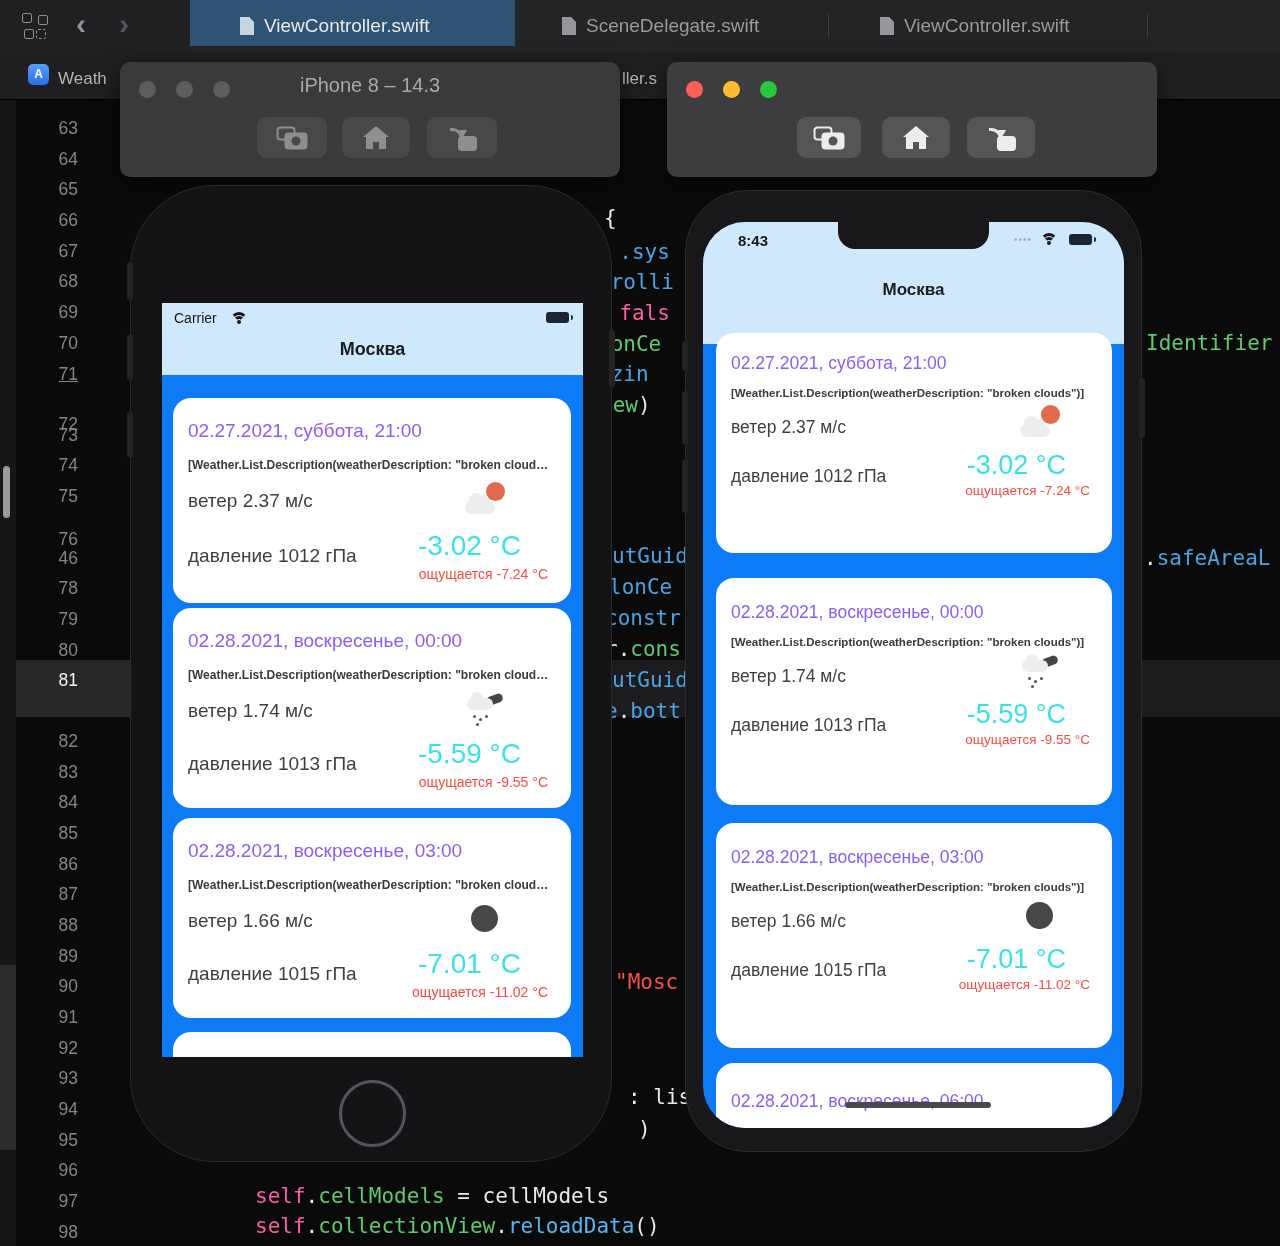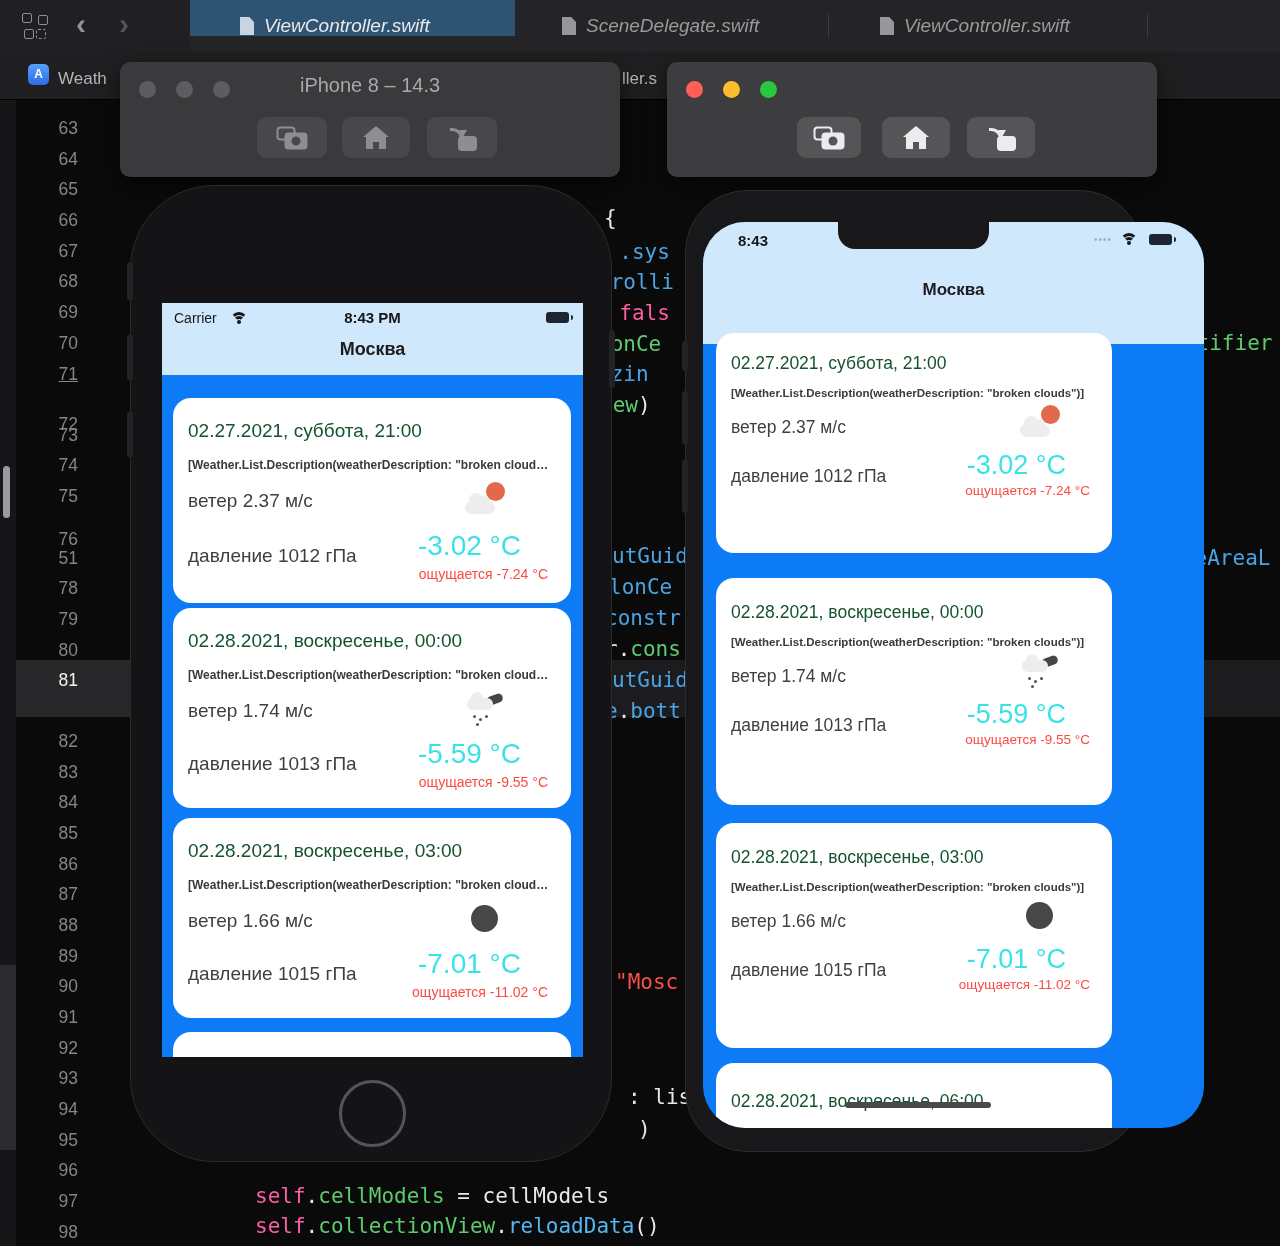--- a/index.html
+++ b/index.html
@@ -10,21 +10,21 @@
   }
   
   .tabbar{ position:absolute; left:0; top:0; width:1280px; height:52px; background:#242426; }
   .navicons{ position:absolute; left:0; top:0; width:190px; height:52px; background:#202022; }
   .grid-icon{ position:absolute; left:22px; top:13px; width:26px; height:26px; }
   .grid-icon i{ position:absolute; width:10px; height:10px; border:1.6px solid #8f8f91; border-radius:2px; }
   .grid-icon i:nth-child(1){left:0;top:0} .grid-icon i:nth-child(2){right:0;top:2px}
   .grid-icon i:nth-child(3){left:2px;bottom:0} .grid-icon i:nth-child(4){right:2px;bottom:0;border-style:dashed}
   .chev{ position:absolute; top:7px; font-size:30px; color:#93939a; font-weight:bold; }
   .chev.fwd{ color:#55555a; }
-  .tab{ position:absolute; top:0; height:36px;font-style:italic; }
+  .tab{ position:absolute; top:0; height:46px; }
   .tab.active{ background:#2e5373; }
   .tab-label{ position:absolute; top:15px; font-size:19px; color:#9a9a9c; white-space:nowrap; }
   .tab.active .tab-label, .tab.active .doc{ color:#e9e9eb; }
   .doc{ position:absolute; top:17px; width:14px; height:18px; background:#97979b; clip-path:polygon(0 0,66% 0,100% 28%,100% 100%,0 100%); }
   .tab.active .doc{ background:#c7d5e2; }
   .tabsep{ position:absolute; top:14px; width:1px; height:24px; background:#3c3c3f; }
   .jumpbar{ position:absolute; left:0; top:52px; width:1280px; height:48px; background:#1f1f21; border-bottom:1px solid #000; }
   .appicon{ position:absolute; left:28px; top:64px; width:21px; height:21px; border-radius:5px;
     background:linear-gradient(180deg,#58a0f8,#2b6de8); color:#fff; font-size:12px; font-weight:bold;
     text-align:center; line-height:21px; }
@@ -69,37 +69,37 @@
   .rot .sq{ position:absolute; right:0; bottom:0; width:19px; height:15px; background:var(--c); border-radius:4px; }
   .rot .arc{ position:absolute; left:3px; top:3px; width:13px; height:11px; border-top:3px solid var(--c); border-right:3px solid var(--c); border-radius:0 12px 0 0; }
   .rot .ah{ position:absolute; left:12px; top:5px; border:4px solid transparent; border-top:7px solid var(--c); }
   
   .phone{ position:absolute; }
   .phone8{ left:130px; top:185px; width:482px; height:977px; background:#141416; border:1px solid #2b2b2d; border-radius:84px; }
   .phone11{ left:685px; top:190px; width:457px; height:962px; background:#18181a; border:1px solid #2c2c2e; border-radius:62px; }
   .sbtn{ position:absolute; width:6px; border-radius:3px; background:#232325; }
   .screen{ position:absolute; overflow:hidden; background:#0d7bf6; }
   .scr8{ left:31px; top:117px; width:421px; height:754px; }
-  .scr11{ left:17px; top:31px; width:501px; height:906px; border-radius:42px; }
+  .scr11{ left:17px; top:31px; width:421px; height:906px; border-radius:42px; }
   .lightblue{ position:absolute; left:0; top:0; width:100%; background:#d0e8fb; }
   .notch{ position:absolute; left:135px; top:0; width:151px; height:27px; background:#18181a; border-radius:0 0 17px 17px; }
   .statusrow{ position:absolute; left:0; top:0; width:100%; color:#16161a; }
   .st-time{ font-weight:bold; font-size:15px; position:absolute; }
   .batt{ position:absolute; width:23px; height:11px; border-radius:3px; background:#1d2530; }
   .batt::after{ content:""; position:absolute; right:-4px; top:3px; width:2.5px; height:5px; border-radius:0 2px 2px 0; background:#1d2530; }
   .celldots{ position:absolute; font-size:10px; letter-spacing:1px; color:#9fb0bd; }
   .wifi{ position:absolute; width:18px; height:13px; }
   .wifi i{ position:absolute; left:50%; transform:translateX(-50%); border-style:solid; border-color:#16161a transparent transparent transparent; border-radius:50%; }
   .wifi .w1{ top:0; width:18px; height:18px; border-width:3px; }
   .wifi .w2{ top:4px; width:11px; height:11px; border-width:3px; }
   .wifi .w3{ top:8px; width:4px; height:4px; background:#16161a; border:none; border-radius:50%; }
   .navtitle{ position:absolute; width:100%; text-align:center; font-weight:bold; color:#1c1c1e; }
   
   .card{ position:absolute; background:#fff; border-radius:18px; }
-  .c-date{ position:absolute; left:15px; font-size:19px; color:#14532d; white-space:nowrap; }
+  .c-date{ position:absolute; left:15px; font-size:19px; color:#8b5cf6; white-space:nowrap; }
   .c-desc{ position:absolute; left:15px; font-size:12px; font-weight:bold; color:#3a3a3c; white-space:nowrap; overflow:hidden; max-width:372px; }
   .c-wind,.c-press{ position:absolute; left:15px; font-size:19px; color:#3f3f41; white-space:nowrap; }
   .c-temp{ position:absolute; font-size:28px; color:#38e2e6; white-space:nowrap; }
   .c-feels{ position:absolute; font-size:14px; color:#fa4a42; white-space:nowrap; }
   .scr11 .c-date,.scr11 .c-wind,.scr11 .c-press{ font-size:17.5px; }
   .scr11 .c-desc{ font-size:11.5px; }
   .scr11 .c-temp{ font-size:27px; }
   .scr11 .c-feels{ font-size:13.5px; }
   
   .wicon{ position:absolute; width:44px; height:36px; }
@@ -169,21 +169,21 @@
       <div class="ln" style="top: 240.72px;">67</div>
       <div class="ln" style="top: 271.4px;">68</div>
       <div class="ln" style="top: 302.08px;">69</div>
       <div class="ln" style="top: 332.76px;">70</div>
       <div class="ln" style="top: 364px; text-decoration: underline;">71</div>
       <div class="ln" style="top: 414px;">72</div>
       <div class="ln" style="top: 424.8px;">73</div>
       <div class="ln" style="top: 455.48px;">74</div>
       <div class="ln" style="top: 486.16px;">75</div>
       <div class="ln" style="top: 529px;">76</div>
-      <div class="ln" style="top: 547.52px;">51</div>
+      <div class="ln" style="top: 547.52px;">46</div>
       <div class="ln" style="top: 578.2px;">78</div>
       <div class="ln" style="top: 608.88px; text-align: right;">79</div>
       <div class="ln" style="top: 639.56px;">80</div>
       <div class="ln hl" style="top: 670.24px;">81</div>
       <div class="ln" style="top: 730.92px;">82</div>
       <div class="ln" style="top: 761.6px;">83</div>
       <div class="ln" style="top: 792.28px;">84</div>
       <div class="ln" style="top: 822.96px;">85</div>
       <div class="ln" style="top: 853.64px;">86</div>
       <div class="ln" style="top: 884.32px;">87</div>
@@ -284,21 +284,20 @@
     <div class="sbtn" style="right:-4px;top:144px;height:58px"></div>
     <div class="screen scr8">
       <div class="lightblue" style="height:72px"></div>
       <div class="statusrow" style="top:5px;height:22px">
         <span style="position:absolute;left:12px;top:2px;font-size:14px">Carrier</span>
         <span class="wifi" style="left:68px;top:4px">
             <i class="w1"></i>
             <i class="w2"></i>
             <i class="w3"></i>
           </span>
-        <span class="st-time" style="left:0;right:0;text-align:center;top:1px">8:43 PM</span>
         <span class="batt" style="right:14px;top:4px"></span>
       </div>
       <div class="navtitle" style="top:36px;font-size:18px">Москва</div>
 
       <div class="card" style="left:11px;top:95px;width:398px;height:205px">
         <div class="c-date" style="top:22px">02.27.2021, суббота, 21:00</div>
         <div class="c-desc" style="top:60px">[Weather.List.Description(weatherDescription: "broken cloud…</div>
         <div class="c-wind" style="top:92px">ветер 2.37 м/с</div>
         <div class="wicon" style="left:290px;top:84px" data-icon="cloud-sun">
             <span class="p1"></span>

